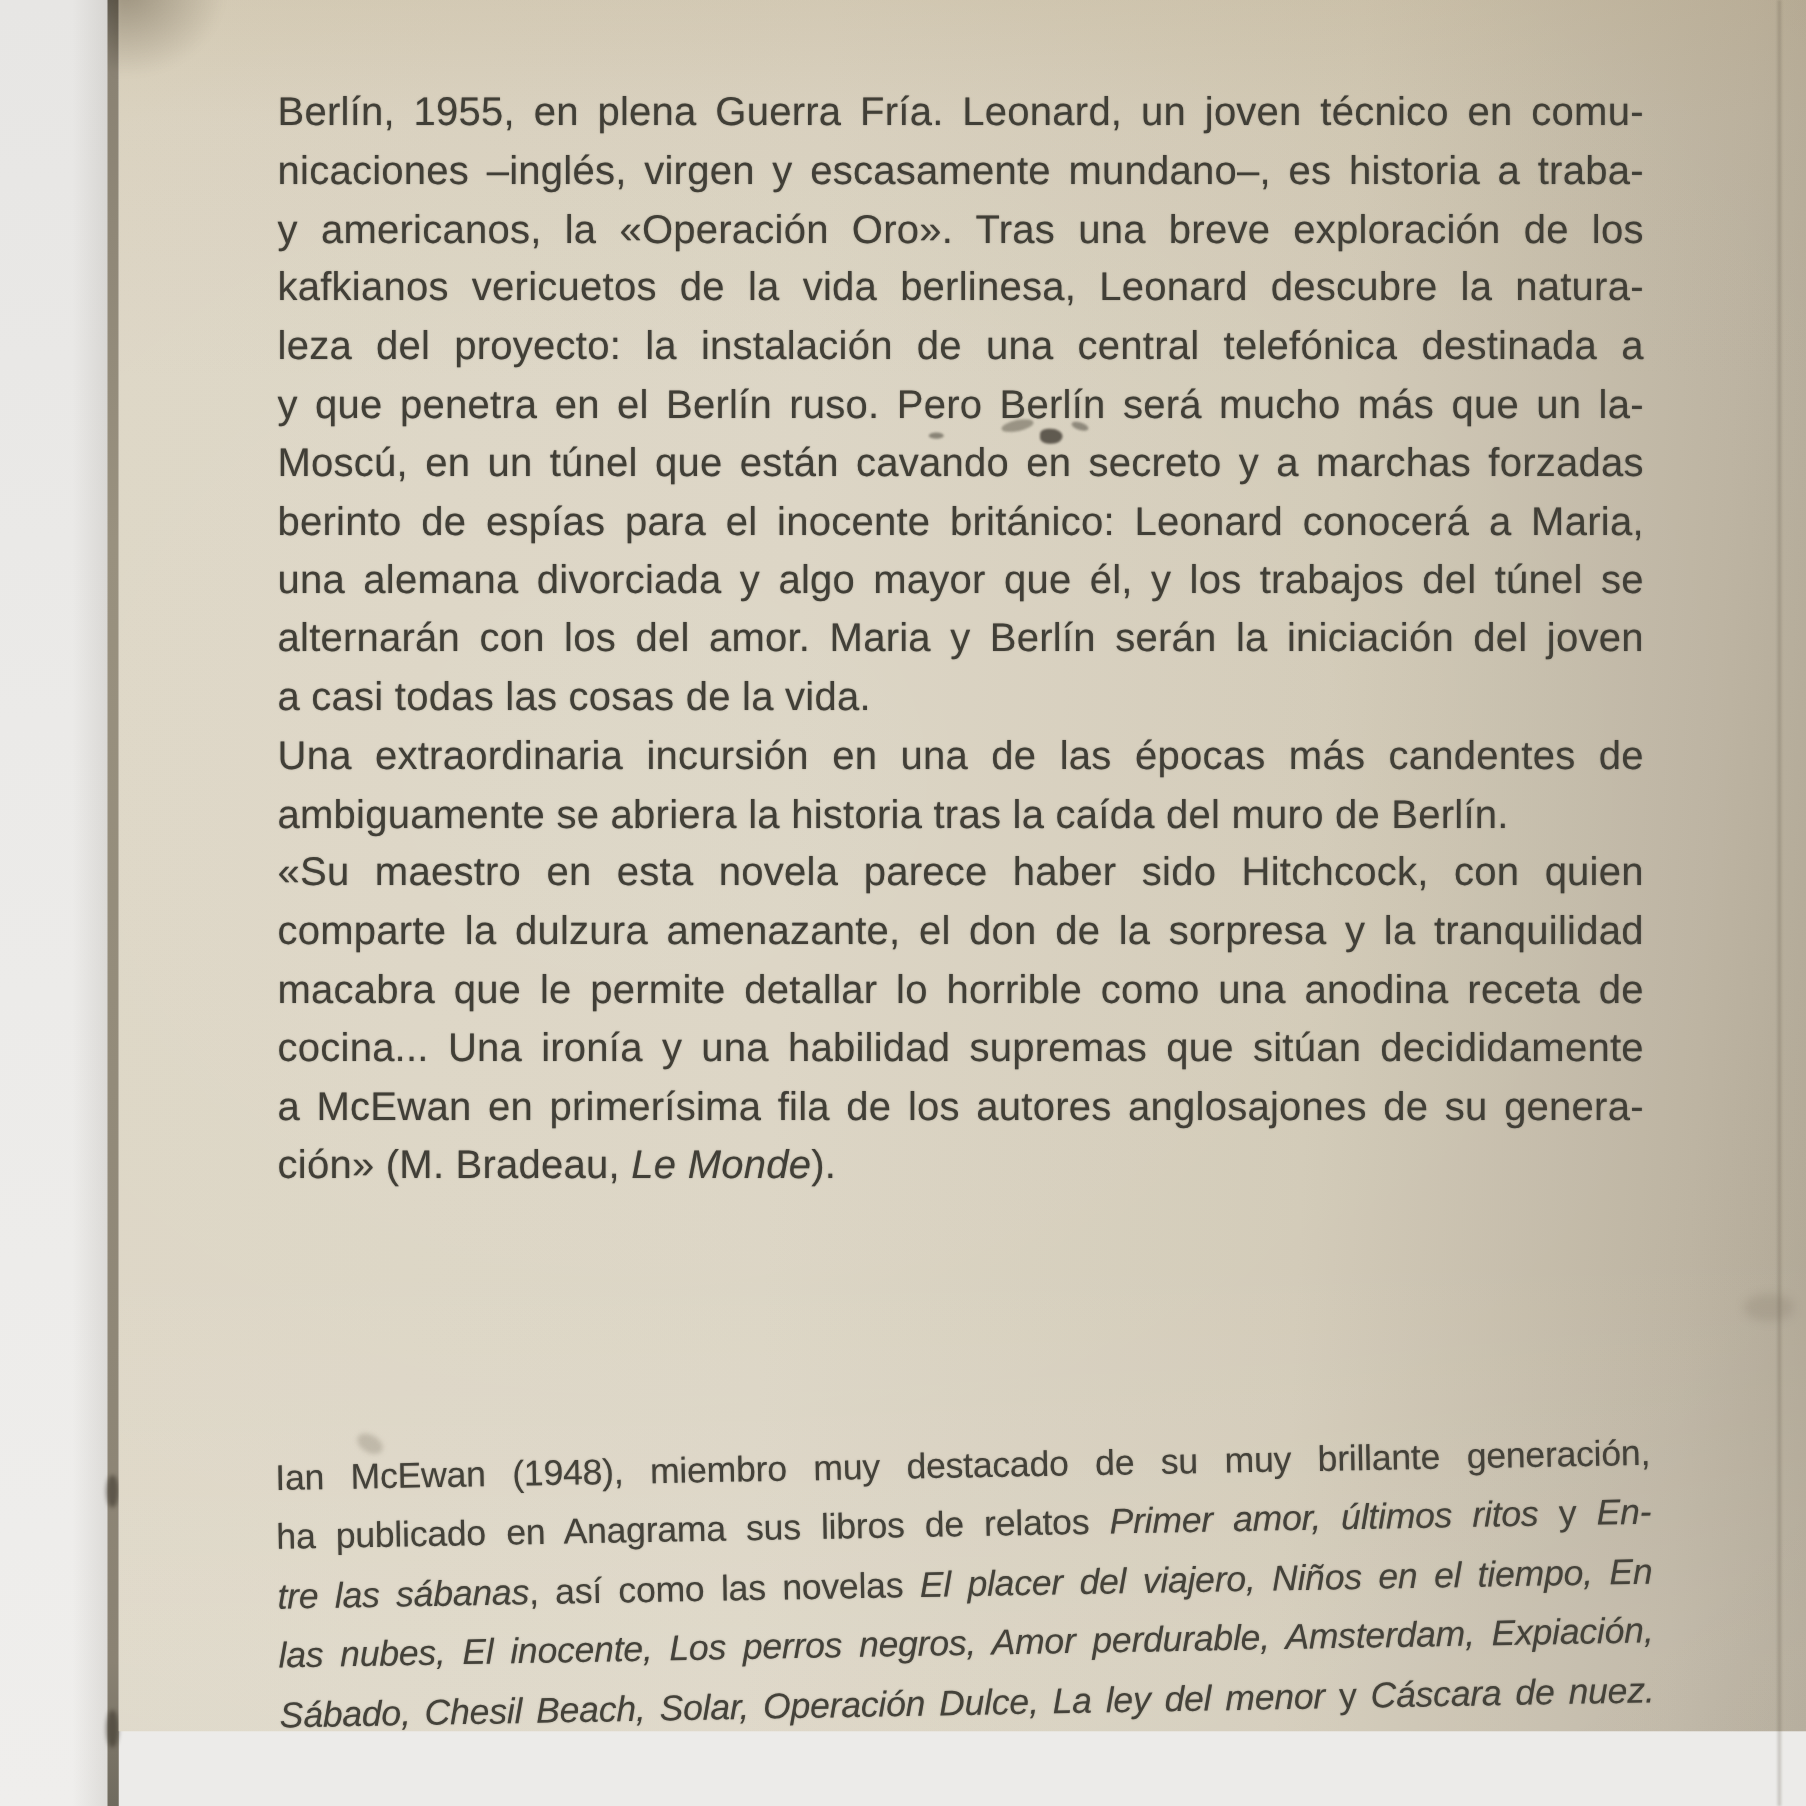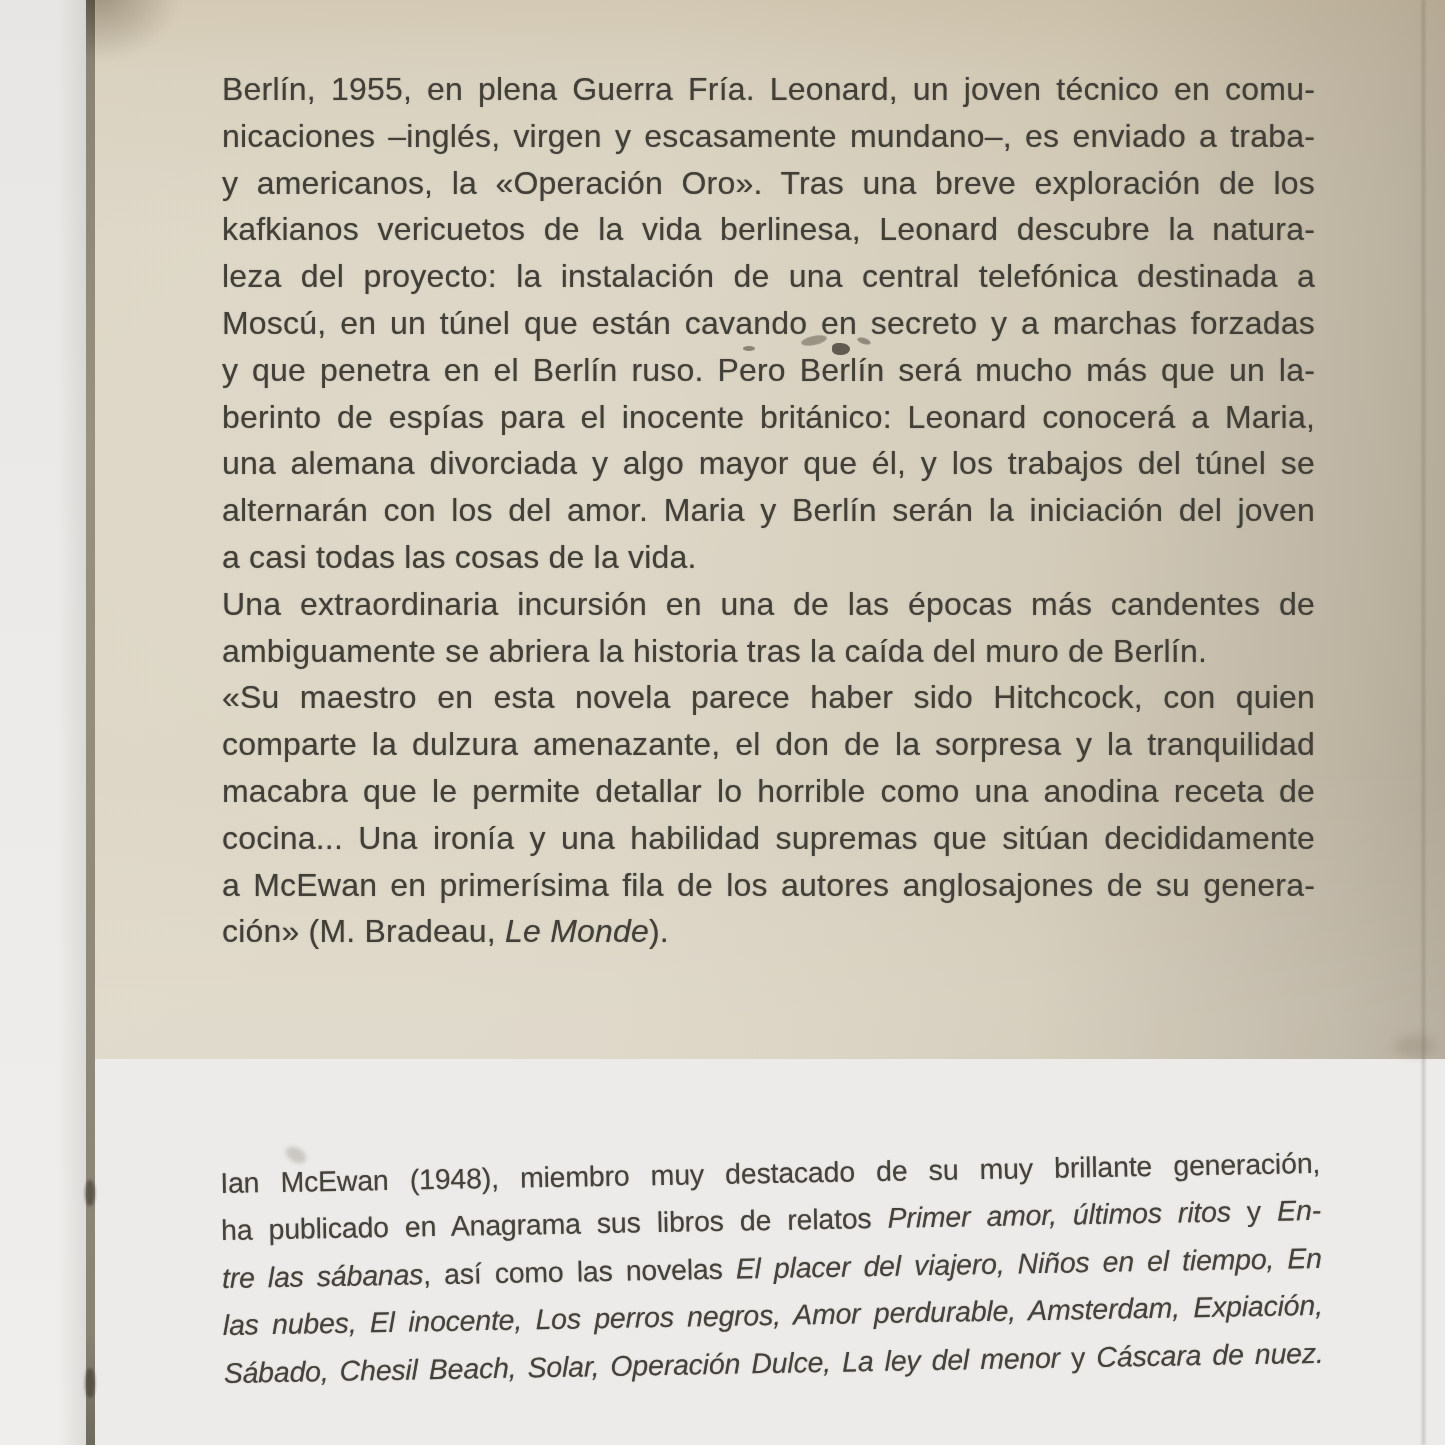--- a/index.html
+++ b/index.html
@@ -42,21 +42,21 @@
     left: 85px;
     width: 10px;
     background: rgba(55,50,40,0.55);
     border-radius: 50%;
     filter: blur(1.5px);
   }
   
   .page {
     position: absolute;
     left: 95px; top: 0;
-    width: 1350px; height: 1059px;
+    width: 1350px; height: 1385px;
     background: linear-gradient(93deg, #ddd6c5 0%, #dbd4c3 40%, #d2cab7 70%, #bcb3a1 92%, #b0a795 100%);
   }
   .page-tint {
     position: absolute;
     left: 0; top: 0; right: 0; bottom: 0;
     background:
       linear-gradient(180deg, rgba(176,156,118,0.22) 0%, rgba(176,156,118,0.08) 7%, rgba(0,0,0,0) 22%, rgba(0,0,0,0) 72%, rgba(255,255,255,0.10) 96%),
       radial-gradient(ellipse 140% 120% at 30% 45%, rgba(255,255,255,0.07) 0%, rgba(0,0,0,0) 60%, rgba(80,70,55,0.10) 100%);
     pointer-events: none;
   }
@@ -138,26 +138,26 @@
 
     <div class="smudge s1"></div>
     <div class="smudge s2"></div>
     <div class="smudge s3"></div>
     <div class="smudge s4"></div>
     <div class="smudge s5"></div>
     <div class="smudge s6"></div>
 
     <div class="synopsis">
       <div class="line">Berlín, 1955, en plena Guerra Fría. Leonard, un joven técnico en comu-</div>
-      <div class="line">nicaciones –inglés, virgen y escasamente mundano–, es enviado a traba-</div>
+      <div class="line">nicaciones –inglés, virgen y escasamente mundano–, es historia a traba-</div>
       <div class="line">y americanos, la «Operación Oro». Tras una breve exploración de los</div>
       <div class="line">kafkianos vericuetos de la vida berlinesa, Leonard descubre la natura-</div>
       <div class="line">leza del proyecto: la instalación de una central telefónica destinada a</div>
+      <div class="line">y que penetra en el Berlín ruso. Pero Berlín será mucho más que un la-</div>
       <div class="line">Moscú, en un túnel que están cavando en secreto y a marchas forzadas</div>
-      <div class="line">y que penetra en el Berlín ruso. Pero Berlín será mucho más que un la-</div>
       <div class="line">berinto de espías para el inocente británico: Leonard conocerá a Maria,</div>
       <div class="line">una alemana divorciada y algo mayor que él, y los trabajos del túnel se</div>
       <div class="line">alternarán con los del amor. Maria y Berlín serán la iniciación del joven</div>
       <div class="line para-end">a casi todas las cosas de la vida.</div>
       <div class="line">Una extraordinaria incursión en una de las épocas más candentes de</div>
       <div class="line para-end">ambiguamente se abriera la historia tras la caída del muro de Berlín.</div>
       <div class="line">«Su maestro en esta novela parece haber sido Hitchcock, con quien</div>
       <div class="line">comparte la dulzura amenazante, el don de la sorpresa y la tranquilidad</div>
       <div class="line">macabra que le permite detallar lo horrible como una anodina receta de</div>
       <div class="line">cocina... Una ironía y una habilidad supremas que sitúan decididamente</div>

